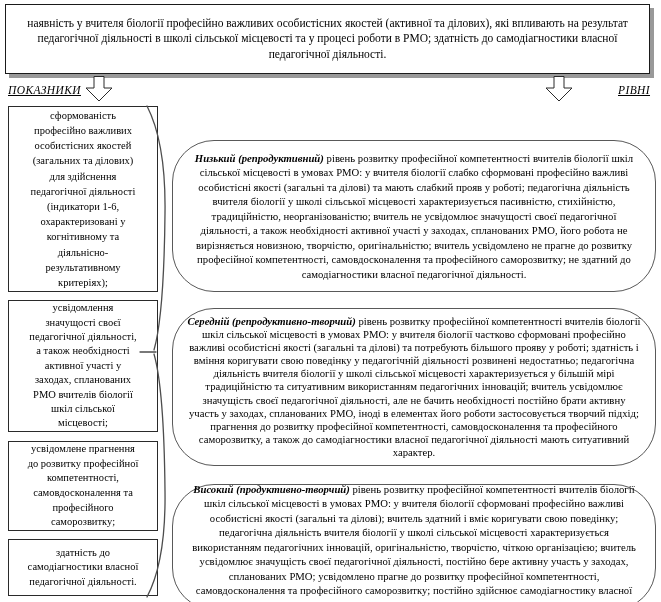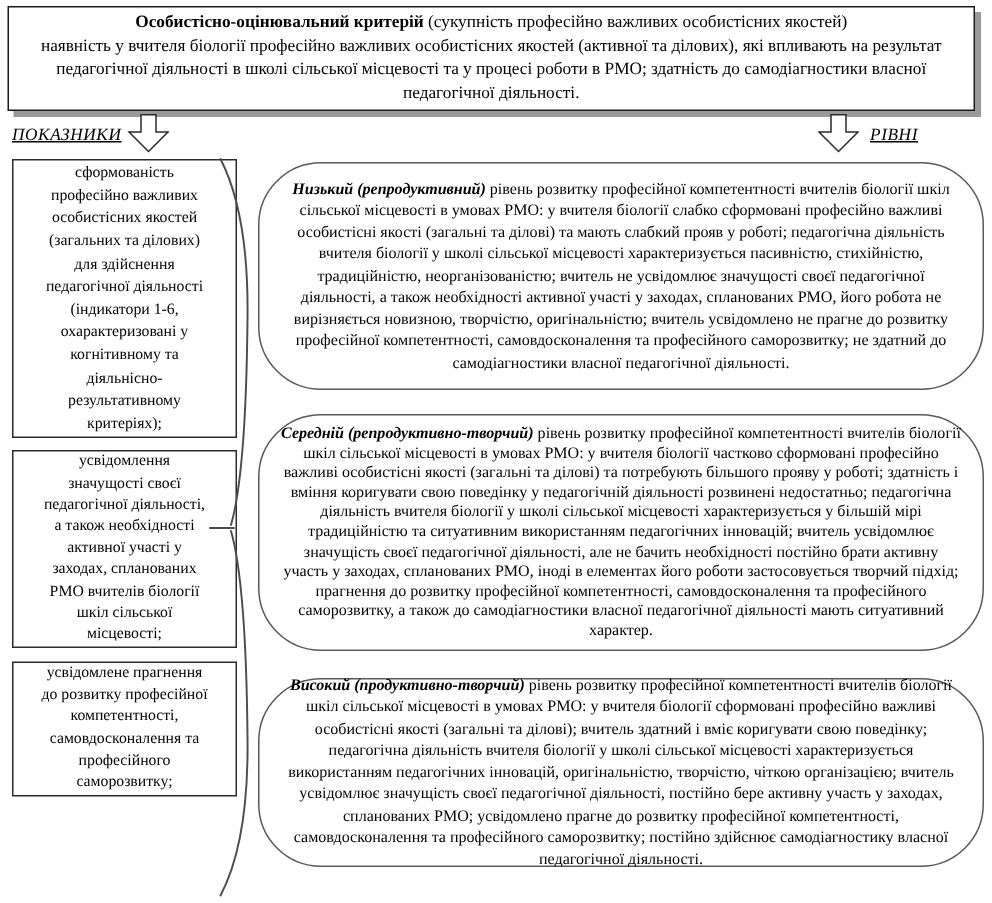--- a/index.html
+++ b/index.html
@@ -15,21 +15,21 @@
     text-align:center;font-size:11.5px;line-height:15.5px;padding:2px 8px;
   }
   .criterion .t-bold{font-weight:bold;}
   
   .col-label{
     position:absolute;top:84px;font-size:11.5px;font-style:italic;letter-spacing:0.4px;
     white-space:nowrap;
     text-decoration:underline;
   }
   #label-left{left:8px;}
-  #label-right{left:580px;}
+  #label-right{left:618px;}
   
   .down-arrow{position:absolute;top:76px;width:28px;height:26px;}
   #arrow-left{left:85px;}
   #arrow-right{left:545px;}
   
   .ind{
     position:absolute;left:8px;width:150px;box-sizing:border-box;
     border:1px solid #2a2a2a;background:#fff;
     display:flex;align-items:center;justify-content:center;
     text-align:center;font-size:10.5px;padding:2px 18px;
@@ -38,53 +38,50 @@
   #ind-1{top:300px;height:132px;line-height:14.4px;}
   #ind-2{top:441px;height:90px;line-height:14.6px;}
   #ind-3{top:539px;height:57px;line-height:14.6px;}
   
   .brace{position:absolute;left:135px;top:103px;width:45px;height:497px;}
   
   .level{
     position:absolute;left:172px;width:484px;box-sizing:border-box;
     border:1px solid #595959;border-radius:42px;background:#fff;
     display:flex;align-items:center;justify-content:center;
-    text-align:center;font-size:10.7px;padding:4px 14px;
+    text-align:center;font-size:10.7px;padding:4px 14px;margin-top:32px;
   }
   #level-0{top:108px;height:152px;line-height:14.5px;}
   #level-1{top:276px;height:158px;line-height:13.1px;}
   #level-2{top:452px;height:126px;line-height:14.5px;}
   .lvl-name{font-weight:bold;font-style:italic;}
 </style>
 </head>
 <body>
 
 <div id="stage">
 
   <div class="criterion">
-    <div>
-      <span class="t-bold">Особистісно-оцінювальний критерій</span>
-      <span>(сукупність професійно важливих особистісних якостей)</span>
-    </div>
     <div>наявність у вчителя біології професійно важливих особистісних якостей (активної та ділових), які впливають на результат педагогічної діяльності в школі сільської місцевості та у процесі роботи в РМО; здатність до самодіагностики власної педагогічної діяльності.</div>
   </div>
 
   <div class="col-label" id="label-left">ПОКАЗНИКИ</div>
   <div class="col-label" id="label-right">РІВНІ</div>
 
   <svg class="down-arrow" id="arrow-left" viewBox="0 0 28 26">
     <path d="M9 0.5 L19 0.5 L19 12 L27 12 L14 25 L1 12 L9 12 Z" fill="#ffffff" stroke="#2a2a2a" stroke-width="1"></path>
   </svg>
   <svg class="down-arrow" id="arrow-right" viewBox="0 0 28 26">
     <path d="M9 0.5 L19 0.5 L19 12 L27 12 L14 25 L1 12 L9 12 Z" fill="#ffffff" stroke="#2a2a2a" stroke-width="1"></path>
   </svg>
 
   <div class="ind" id="ind-0">сформованість професійно важливих особистісних якостей (загальних та ділових) для здійснення педагогічної діяльності (індикатори 1-6, охарактеризовані у когнітивному та діяльнісно-результативному критеріях);</div>
   <div class="ind" id="ind-2">усвідомлене прагнення до розвитку професійної компетентності, самовдосконалення та професійного саморозвитку;</div>
   <div class="ind" id="ind-1">усвідомлення значущості своєї педагогічної діяльності, а також необхідності активної участі у заходах, спланованих РМО вчителів біології шкіл сільської місцевості;</div>
+  <div class="ind" id="ind-3">здатність до самодіагностики власної педагогічної діяльності.</div>
 
   <svg class="brace" viewBox="0 0 45 497">
     <path d="M12 3 Q31 40 30 110 Q29 212 19 247" fill="none" stroke="#4d4d4d" stroke-width="1.3" stroke-linecap="round"></path>
     <path d="M5 249 L21 249" fill="none" stroke="#4d4d4d" stroke-width="1.3" stroke-linecap="round"></path>
     <path d="M19 251 Q29 286 30 388 Q31 458 12 494" fill="none" stroke="#4d4d4d" stroke-width="1.3" stroke-linecap="round"></path>
   </svg>
 
   <div class="level" id="level-0">
     <div><b class="lvl-name">Низький (репродуктивний)</b> <span>рівень розвитку професійної компетентності вчителів біології шкіл сільської місцевості в умовах РМО: у вчителя біології слабко сформовані професійно важливі особистісні якості (загальні та ділові) та мають слабкий прояв у роботі; педагогічна діяльність вчителя біології у школі сільської місцевості характеризується пасивністю, стихійністю, традиційністю, неорганізованістю; вчитель не усвідомлює значущості своєї педагогічної діяльності, а також необхідності активної участі у заходах, спланованих РМО, його робота не вирізняється новизною, творчістю, оригінальністю; вчитель усвідомлено не прагне до розвитку професійної компетентності, самовдосконалення та професійного саморозвитку; не здатний до самодіагностики власної педагогічної діяльності.</span></div>
   </div>

